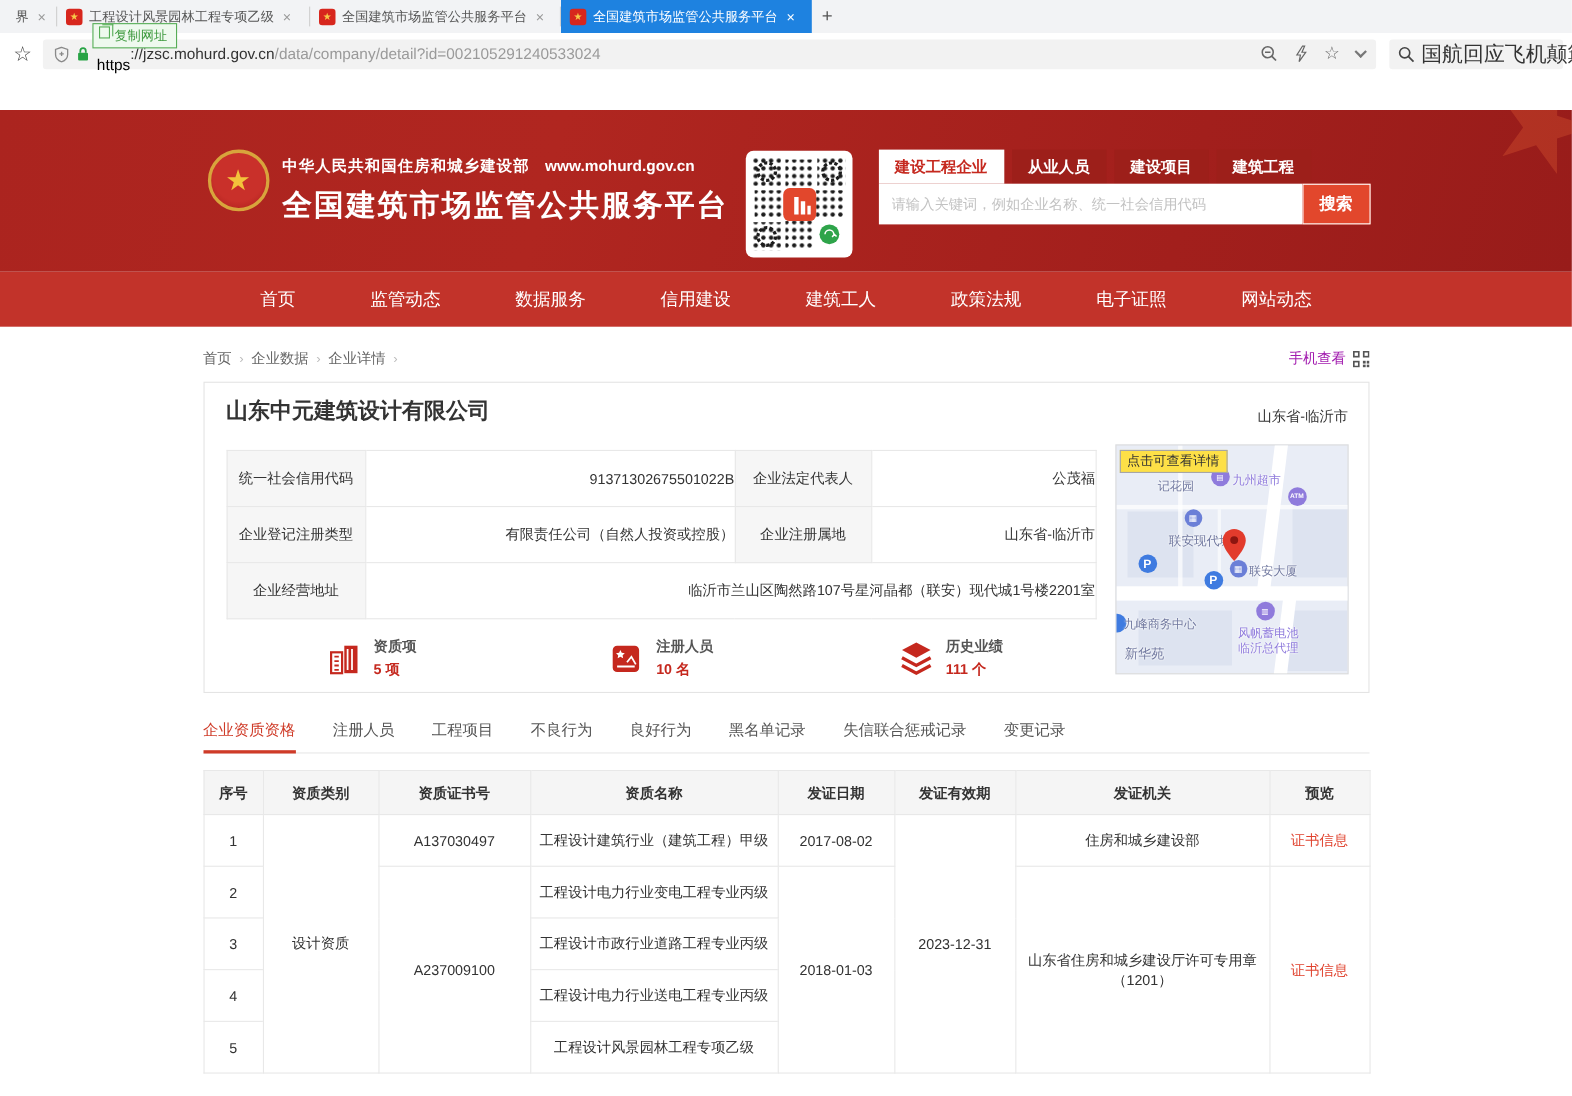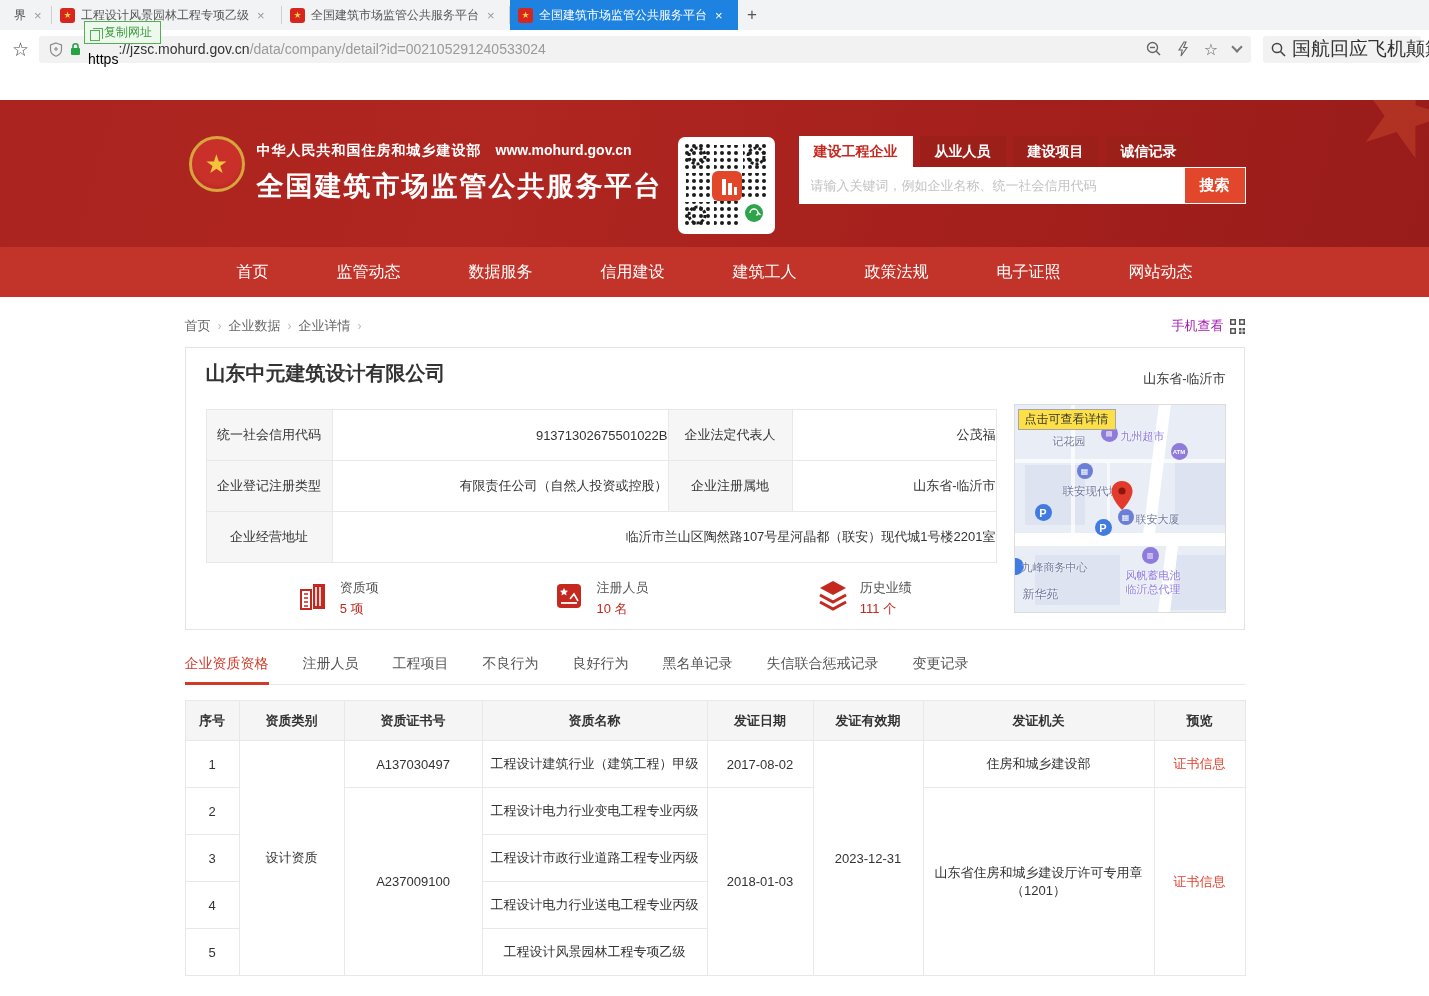--- a/index.html
+++ b/index.html
@@ -15,21 +15,21 @@
   .btab .sep{position:absolute;right:0;top:6px;bottom:6px;width:1px;background:#cfcfcf;}
   .btab-label{max-width:170px;overflow:hidden;white-space:nowrap;text-overflow:ellipsis;margin:0 6px;}
   .btab .close{color:#999;font-size:13px;margin-left:2px;cursor:pointer;}
   .btab.active{background:var(--tab-blue);color:#fff;}
   .btab.active .close{color:#fff;}
   .favicon{width:15px;height:15px;border-radius:3px;background:#d7261d;display:inline-flex;
     align-items:center;justify-content:center;color:#f7c948;font-size:9px;flex:0 0 15px;}
   .newtab{width:28px;display:flex;align-items:center;justify-content:center;font-size:17px;color:#555;}
   .tab-partial{width:52px;}
   .copy-tooltip{position:absolute;left:84px;top:21px;z-index:30;background:#eef9ee;border:1px solid #56ad56;
-    color:#3e9a3e;font-size:12px;padding:2px 8px 2px 5px;display:flex;align-items:flex-end;gap:4px;}
+    color:#3e9a3e;font-size:12px;padding:2px 8px 2px 5px;display:flex;align-items:flex-start;gap:4px;}
   .copy-glyph{width:10px;height:11px;border:1px solid #56ad56;position:relative;display:inline-block;background:#eef9ee;}
   .copy-glyph::before{content:"";position:absolute;left:2px;top:-3px;width:9px;height:10px;border:1px solid #56ad56;border-bottom:none;border-left:none;}
   .toolbar{height:38px;background:#fff;display:flex;align-items:center;padding:0 8px;}
   .bookmark-star{font-size:19px;color:#444;margin:0 10px 0 4px;}
   .urlbar{flex:1;height:27px;background:#f2f2f2;border-radius:3px;display:flex;align-items:center;
     padding:0 10px;font-size:14px;}
   .url-ico{display:inline-flex;margin-right:7px;}
   .url-proto{color:#000000;margin-top:20px;}
   .url-host{color:#333;}
   .url-path{color:#9a9a9a;flex:1;overflow:hidden;white-space:nowrap;}
@@ -71,21 +71,21 @@
   .bc-right{margin-left:auto;display:flex;align-items:center;gap:6px;color:#a21caf;}
   
   .card{margin-top:12px;border:1px solid #e4e4e4;height:283px;position:relative;padding:12px 18px 0 20px;}
   .company-name{font-size:20px;font-weight:bold;color:#333;}
   .company-region{position:absolute;right:18px;top:22px;font-size:13px;color:#333;}
   .info-table{border-collapse:collapse;table-layout:fixed;width:790px;margin-top:22px;}
   .info-table td{border:1px solid #e8e8e8;font-size:13px;height:51px;text-align:right;}
   .info-table .lbl{background:#f6f6f6;text-align:center;color:#333;}
   .info-table .val{padding-left:30px;color:#333;}
   .stats{display:flex;width:790px;margin-top:16px;}
-  .stat{flex:1;display:flex;justify-content:center;gap:10px;}
+  .stat{flex:1;display:flex;align-items:center;justify-content:center;gap:10px;font-weight:bold;}
   .stat-txt{font-size:13px;color:#555;}
   .stat-val{color:var(--accent-red);margin-top:3px;}
   
   .map{position:absolute;right:18px;top:56px;width:212px;height:209px;background:#e9edf6;overflow:hidden;border:1px solid #dcdcdc;cursor:pointer;}
   .road{position:absolute;background:#fff;}
   .block{position:absolute;background:#dde3f0;}
   .map-label{position:absolute;font-size:11px;white-space:nowrap;text-shadow:0 0 2px #fff,0 0 2px #fff;}
   .lbl-area{color:#70789f;}
   .lbl-poi{color:#8f7bdc;}
   .poi-ico{position:absolute;width:17px;height:17px;border-radius:50%;background:#8f7bdc;color:#fff;
@@ -220,21 +220,21 @@
         <path d="M38 36h4v16h-4zM44 40h4v12h-4zM50 44h3v8h-3z" fill="#fff"></path>
         <circle cx="70" cy="70" r="9" fill="#2ea44a"></circle>
           <path d="M66 70a4 4 0 0 1 8 0m-1.5 2.5 2-2.5 2 2" stroke="#fff" stroke-width="1.4" fill="none"></path>
       </svg>
     </div>
     <div class="hdr-search">
       <div class="hs-tabs">
         <div class="hs-tab active">建设工程企业</div>
         <div class="hs-tab">从业人员</div>
         <div class="hs-tab">建设项目</div>
-        <div class="hs-tab">诚信记录</div>
+        <div class="hs-tab">建筑工程</div>
       </div>
       <div class="hs-bar">
         <input class="hs-input" placeholder="请输入关键词，例如企业名称、统一社会信用代码" style="">
         <button class="hs-btn">搜索</button>
       </div>
     </div>
   </div>
 </div>
 <div class="site-nav">
   <div class="nav-inner">

